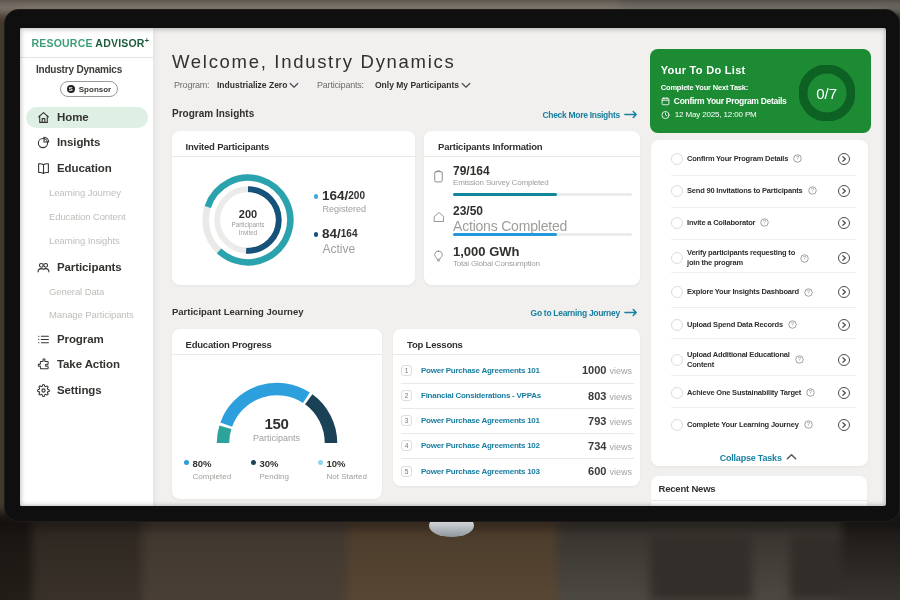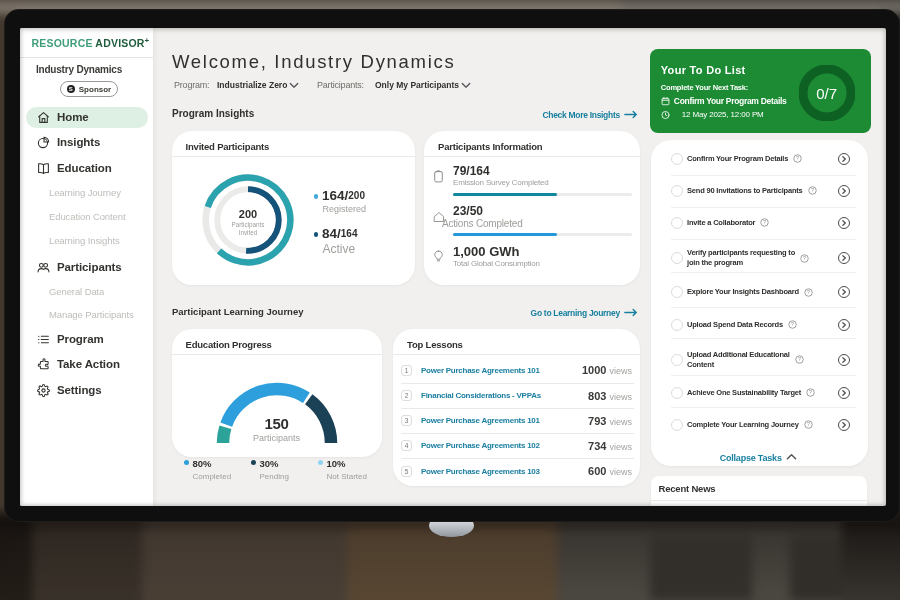--- a/index.html
+++ b/index.html
@@ -8,21 +8,21 @@
 
 #bg{position:absolute;inset:0;filter:blur(5px)}
 #bg div{position:absolute}
 
 #monitor{position:absolute;left:5px;top:10px;width:894px;height:511px;background:#0f0f0f;border-radius:14px;box-shadow:0 0 0 1px #1e1c1a}
 #screen{position:absolute;left:15px;top:18px;width:866px;height:478px;background:#f1f0ee;border-radius:2px;overflow:hidden}
 
 .ink{color:#30302e}
 .grey{color:#9e9e9a}
 .link{color:#177f9f;font-weight:bold}
-.card{position:absolute;background:#fff;border-radius:20px;box-shadow:0 1px 3px rgba(0,0,0,.05)}
+.card{position:absolute;background:#fff;border-radius:8px;box-shadow:0 1px 3px rgba(0,0,0,.05)}
 .hdr{position:absolute;left:14px;top:10px;font-size:9.5px;font-weight:bold;color:#30302e;letter-spacing:-.2px}
 .hline{position:absolute;left:0;right:0;height:1px;background:#e9e9e6}
 
 #sidebar{position:absolute;left:0;top:0;width:133px;height:478px;background:#fff;box-shadow:2px 0 5px rgba(0,0,0,.05)}
 .nav{position:absolute;left:17px;height:20px;display:flex;align-items:center;gap:7px;font-size:11.5px;font-weight:bold;color:#33332f;letter-spacing:-.1px}
 .nav svg{flex:0 0 auto}
 .sub{position:absolute;left:29px;font-size:9.5px;color:#bdbdb9;letter-spacing:-.1px}
 
 .task{position:absolute;left:651px;width:186px;display:flex;align-items:center}
 .task .cb{width:12px;height:12px;border:1.5px solid #dcdcda;border-radius:50%;flex:0 0 auto;margin-right:4px}
@@ -170,38 +170,38 @@
           </svg></div>
     <div class="abs ink" style="left:29px;top:33px;font-size:12px;font-weight:bold">79/164</div>
     <div class="abs grey" style="left:29px;top:46.5px;font-size:8px;letter-spacing:-.2px">Emission Survey Completed</div>
     <div class="abs" style="left:29px;top:62px;width:179px;height:3px;border-radius:2px;background:#ecebe9">
           <div style="width:58%;height:3px;border-radius:2px;background:#11879e"></div>
         </div>
     <div class="abs" style="left:9px;top:78px"><svg width="12" height="12" viewBox="0 0 24 24" fill="none" stroke="#8b8b88" stroke-width="1.8" stroke-linecap="round" stroke-linejoin="round">
             <path d="M3 11 L12 3 L21 11 V21 H3 Z"></path>
           </svg></div>
     <div class="abs ink" style="left:29px;top:73px;font-size:12px;font-weight:bold">23/50</div>
-    <div class="abs grey" style="left:18px;top:86.5px;font-size:10px;letter-spacing:-.2px">Actions Completed</div>
+    <div class="abs grey" style="left:29px;top:86.5px;font-size:14px;letter-spacing:-.2px">Actions Completed</div>
     <div class="abs" style="left:29px;top:102px;width:179px;height:3px;border-radius:2px;background:#ecebe9">
           <div style="width:58%;height:3px;border-radius:2px;background:#2598da"></div>
         </div>
     <div class="abs" style="left:9px;top:118px"><svg width="11" height="13" viewBox="0 0 20 24" fill="none" stroke="#8b8b88" stroke-width="1.8" stroke-linecap="round" stroke-linejoin="round">
             <path d="M10 2 C5.5 2 3 5.2 3 8.5 C3 11 4.5 12.6 5.8 14 C6.7 15 7 15.8 7.2 17 H12.8 C13 15.8 13.3 15 14.2 14 C15.5 12.6 17 11 17 8.5 C17 5.2 14.5 2 10 2 Z"></path>
             <path d="M8 20 H12"></path>
           </svg></div>
     <div class="abs ink" style="left:29px;top:113px;font-size:13px;font-weight:bold">1,000 GWh</div>
     <div class="abs grey" style="left:29px;top:127.5px;font-size:8px;letter-spacing:-.2px">Total Global Consumption</div>
   </div>
 
   <div class="abs ink" style="left:152px;top:278px;font-size:9.5px;font-weight:bold;letter-spacing:0px">Participant Learning Journey</div>
   <div class="abs link" style="left:380px;top:279.5px;width:238px;text-align:right;font-size:8.5px;letter-spacing:-.3px">Go to Learning Journey&nbsp; <svg width="14" height="9" viewBox="0 0 16 10" style="vertical-align:-1px" fill="none" stroke="#177f9f" stroke-width="1.6" stroke-linecap="round" stroke-linejoin="round">
           <path d="M1 5 H14 M10.5 1.5 L14 5 L10.5 8.5"></path>
         </svg></div>
 
-  <div class="card" style="left:151.5px;top:301px;width:210.5px;height:128px">
+  <div class="card" style="left:151.5px;top:301px;width:210.5px;height:170px">
     <div class="hdr">Education Progress</div>
     <div class="hline" style="top:25px"></div>
     <svg class="abs" style="left:44px;top:52.5px" width="122" height="64" viewBox="-61 -61 122 64">
 <path d="M -54.0 0 A 54 54 0 0 1 -51.64 -15.79" fill="none" stroke="#2ca399" stroke-width="12.5"></path>
 <path d="M -50.74 -18.47 A 54 54 0 0 1 29.41 -45.29" fill="none" stroke="#2d9fdd" stroke-width="12.5"></path>
 <path d="M 31.74 -43.69 A 54 54 0 0 1 54.0 0" fill="none" stroke="#1b4157" stroke-width="12.5"></path>
 </svg>
     <div class="abs ink" style="left:0;top:86px;width:210px;text-align:center;font-size:15px;font-weight:bold;letter-spacing:-.3px">150</div>
     <div class="abs grey" style="left:0;top:104px;width:210px;text-align:center;font-size:9px">Participants</div>
     <div class="abs" style="left:12px;top:128px;display:flex;align-items:flex-start;line-height:10px">
@@ -255,21 +255,21 @@
   <div class="abs" style="left:630px;top:21px;width:220.5px;height:83.5px;background:#1d8b34;border-radius:8px">
     <div class="abs" style="left:10.8px;top:14.5px;font-size:11px;font-weight:bold;color:#fff;letter-spacing:.3px">Your To Do List</div>
     <div class="abs" style="left:10.8px;top:33.5px;font-size:7.5px;font-weight:bold;color:#fff;letter-spacing:-.2px">Complete Your Next Task:</div>
     <div class="abs" style="left:10.8px;top:47px;color:#fff;font-size:8.5px;font-weight:bold;letter-spacing:-.3px;display:flex;align-items:center;gap:4px">
           <svg width="9" height="10" viewBox="0 0 24 24" fill="none" stroke="#fff" stroke-width="2.2" stroke-linecap="round">
             <rect x="3" y="5" width="18" height="17" rx="2.5"></rect>
             <path d="M3 10 H21 M8 2.5 V6.5 M16 2.5 V6.5"></path>
           </svg>
           <span>Confirm Your Program Details</span>
         </div>
-    <div class="abs" style="left:10.8px;top:60.5px;color:#fff;font-size:8px;letter-spacing:-.15px;display:flex;align-items:center;gap:12px">
+    <div class="abs" style="left:10.8px;top:60.5px;color:#fff;font-size:8px;letter-spacing:-.15px;display:flex;align-items:center;gap:5px">
           <svg width="9" height="10" viewBox="0 0 24 24" fill="none" stroke="#fff" stroke-width="2.2" stroke-linecap="round">
             <circle cx="12" cy="12" r="9.5"></circle>
             <path d="M12 6.5 V12 L15.5 14"></path>
           </svg>
           <span>12 May 2025, 12:00 PM</span>
         </div>
     <svg class="abs" style="left:148.7px;top:15.8px" width="56" height="56" viewBox="0 0 56 56">
 <circle cx="28" cy="28" r="24" fill="none" stroke="#0d6123" stroke-width="9"></circle>
 </svg>
     <div class="abs" style="left:148.7px;top:36px;width:56px;text-align:center;font-size:15px;font-weight:normal;color:#fff">0/7</div>

